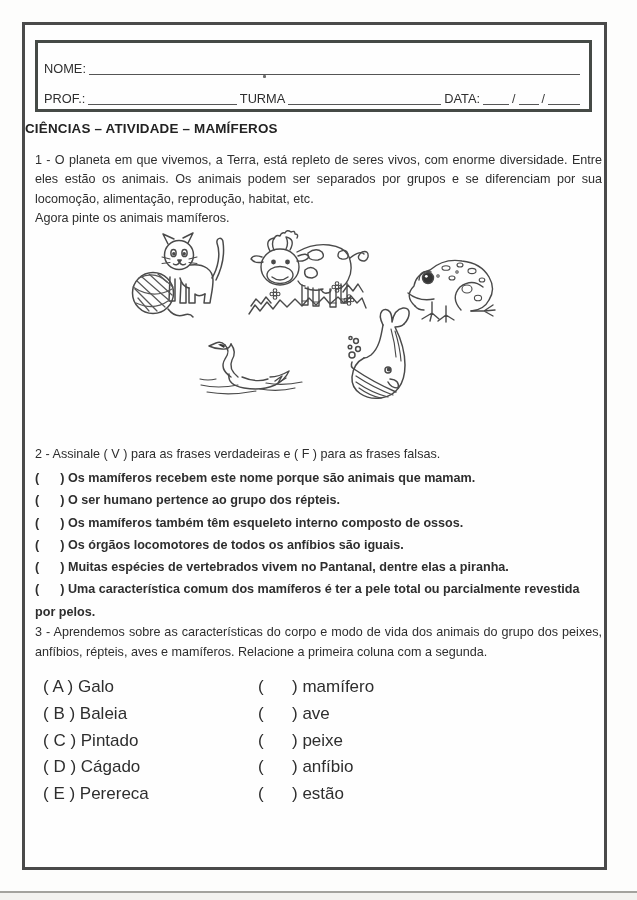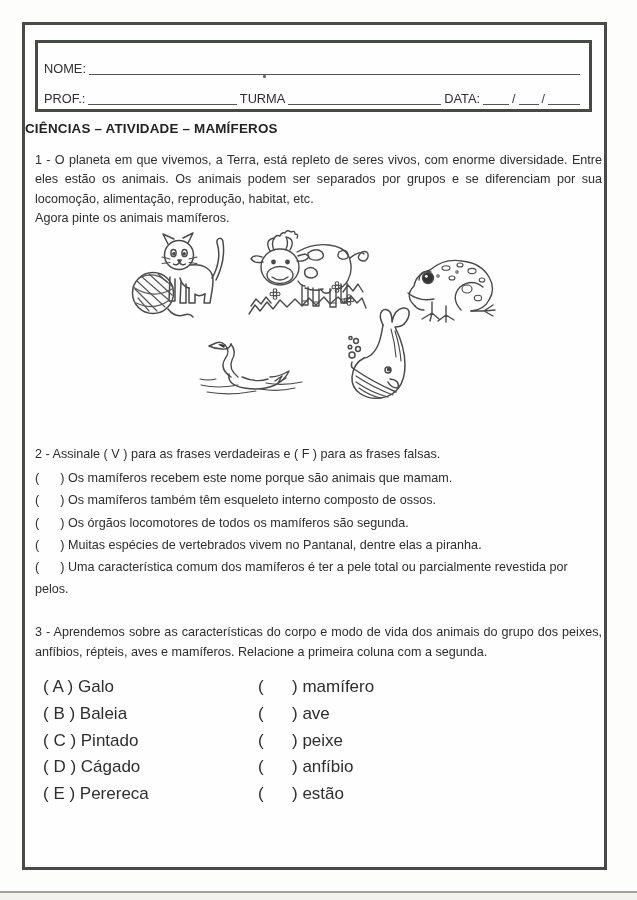--- a/index.html
+++ b/index.html
@@ -29,21 +29,21 @@
   .title{
     position:absolute;left:0;top:96px;width:100%;margin:0;
     font-size:13.4px;font-weight:bold;color:#222;letter-spacing:.2px;
   }
   
   .q1{position:absolute;left:10px;top:126px;width:567px;font-size:12.6px;line-height:19.4px;}
   .q1 p{margin:0;}
   .just{text-align:justify;}
   .q2{position:absolute;left:10px;top:403px;width:567px;font-size:12.6px;}
   .q2 .intro{margin:16px 0 3px 0;line-height:20px;}
-  .vf-item{line-height:22.3px;}
+  .vf-item{line-height:22.3px;font-weight:bold;}
   .paren{white-space:pre;}
   .q3{position:absolute;left:10px;top:597px;width:567px;font-size:12.6px;line-height:20.4px;}
   .q3 p{margin:0;}
   .match{position:absolute;left:18px;top:649px;font-size:17px;}
   .mrow{line-height:26.8px;white-space:pre;}
   .ml{display:inline-block;width:215px;}
   
   .art{position:absolute;}
   .art svg{display:block;}
   .cat{left:102px;top:207px;}
@@ -245,22 +245,23 @@
           <circle cx="7" cy="42" r="1.8"></circle>
           <circle cx="13" cy="36" r="2.4"></circle>
           <circle cx="7.5" cy="33" r="1.6"></circle>
         </g>
       </svg>
     </div>
 
     <div class="q2">
       <p class="intro">2 - Assinale ( V ) para as frases verdadeiras e ( F ) para as frases falsas.</p>
       <div class="vf-item"><span class="paren">(      ) </span><span>Os mamíferos recebem este nome porque são animais que mamam.</span></div>
+      <div class="vf-item"><span class="paren">(      ) </span><span>O ser humano pertence ao grupo dos répteis.</span></div>
       <div class="vf-item"><span class="paren">(      ) </span><span>Os mamíferos também têm esqueleto interno composto de ossos.</span></div>
-      <div class="vf-item"><span class="paren">(      ) </span><span>Os órgãos locomotores de todos os mamíferos são segunda.</span></div>
+      <div class="vf-item"><span class="paren">(      ) </span><span>Os órgãos locomotores de todos os anfíbios são iguais.</span></div>
       <div class="vf-item"><span class="paren">(      ) </span><span>Muitas espécies de vertebrados vivem no Pantanal, dentre elas a piranha.</span></div>
       <div class="vf-item"><span class="paren">(      ) </span><span>Uma característica comum dos mamíferos é ter a pele total ou parcialmente revestida por pelos.</span></div>
     </div>
 
     <div class="q3">
       <p class="just">3 - Aprendemos sobre as características do corpo e modo de vida dos animais do grupo dos peixes, anfíbios, répteis, aves e mamíferos. Relacione a primeira coluna com a segunda.</p>
     </div>
 
     <div class="match">
       <div class="mrow"><span class="ml">( A ) Galo</span><span class="paren">(      ) </span><span>mamífero</span></div>

